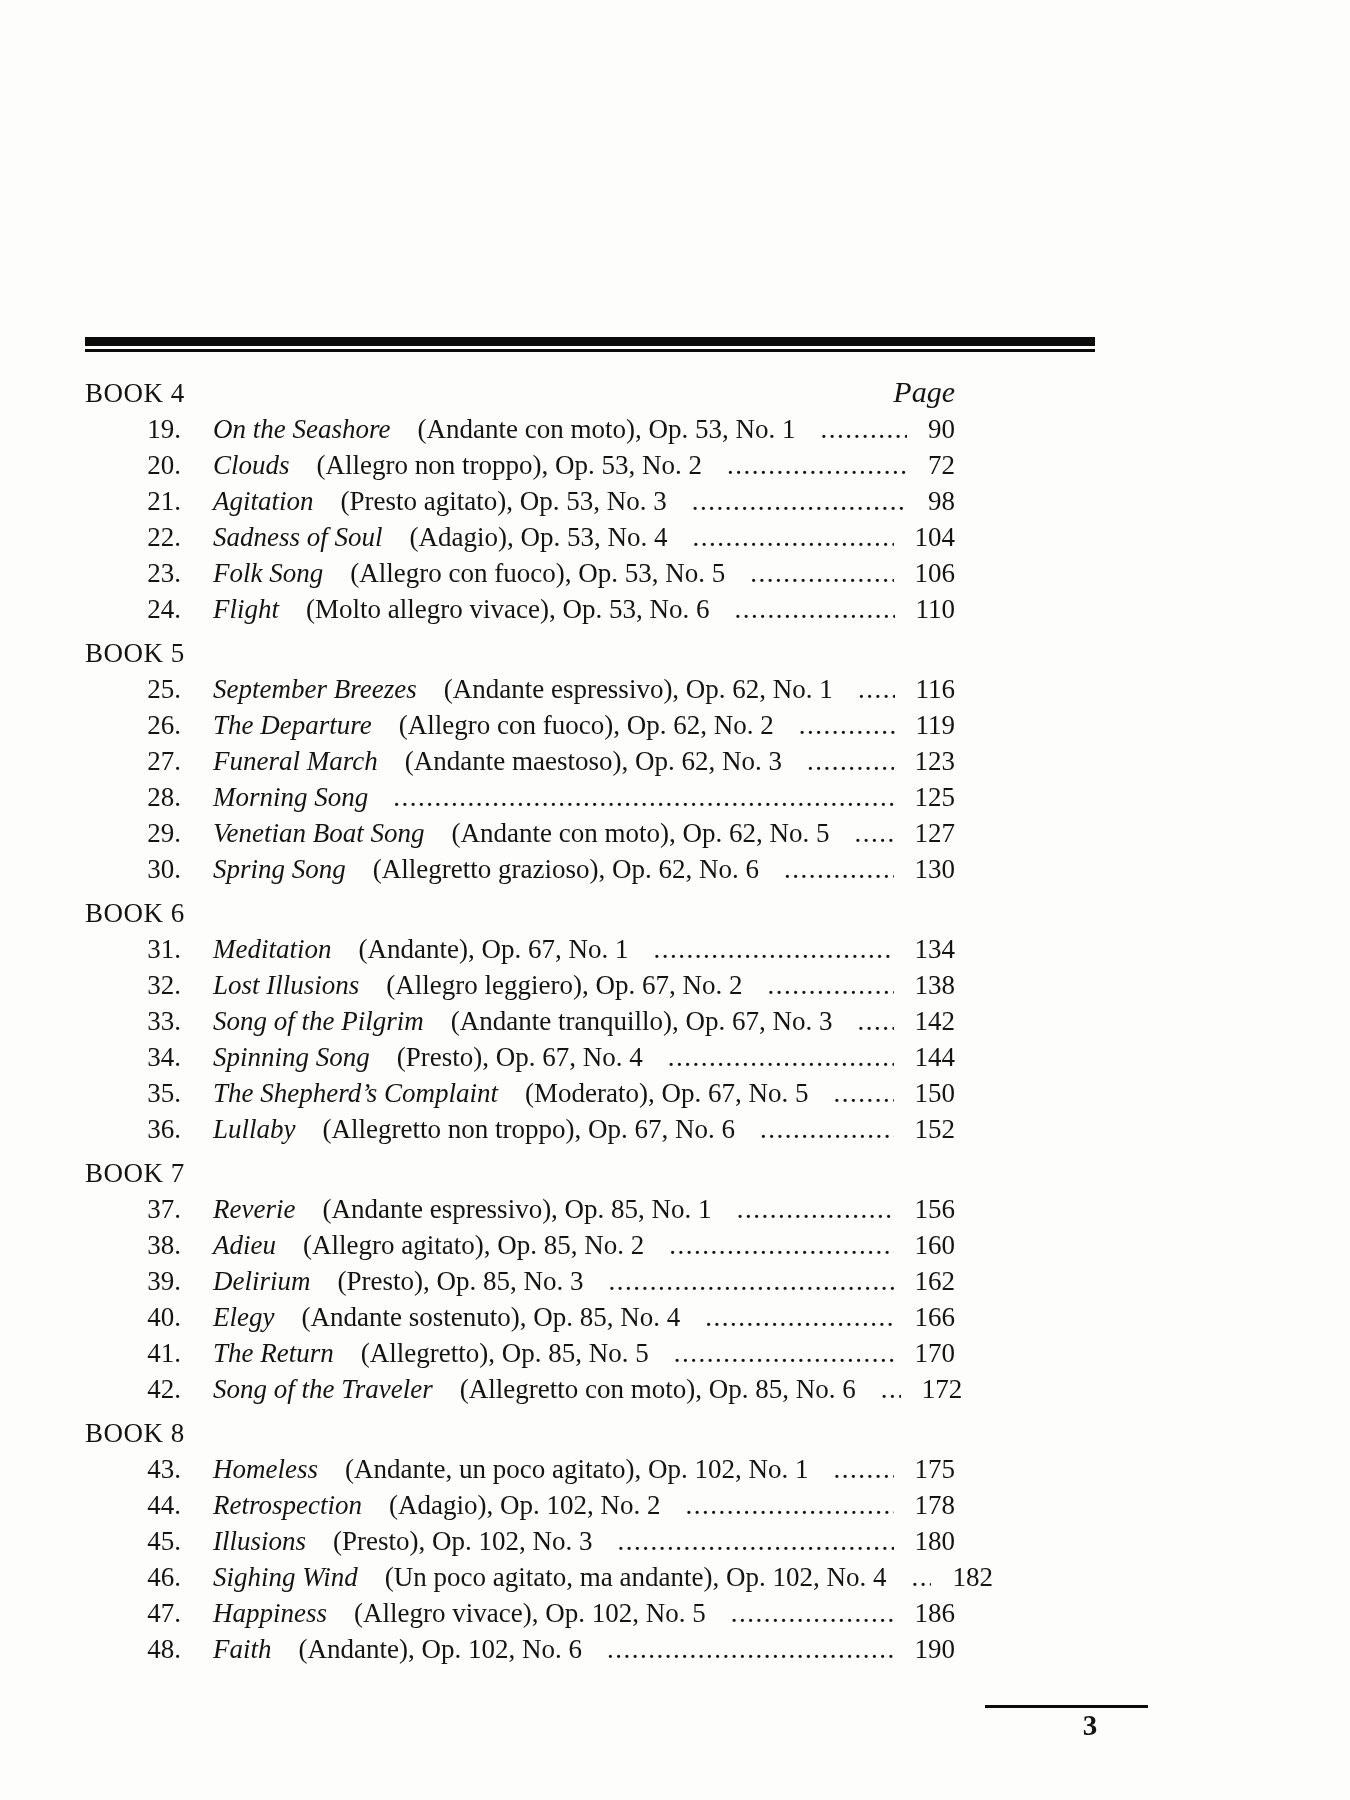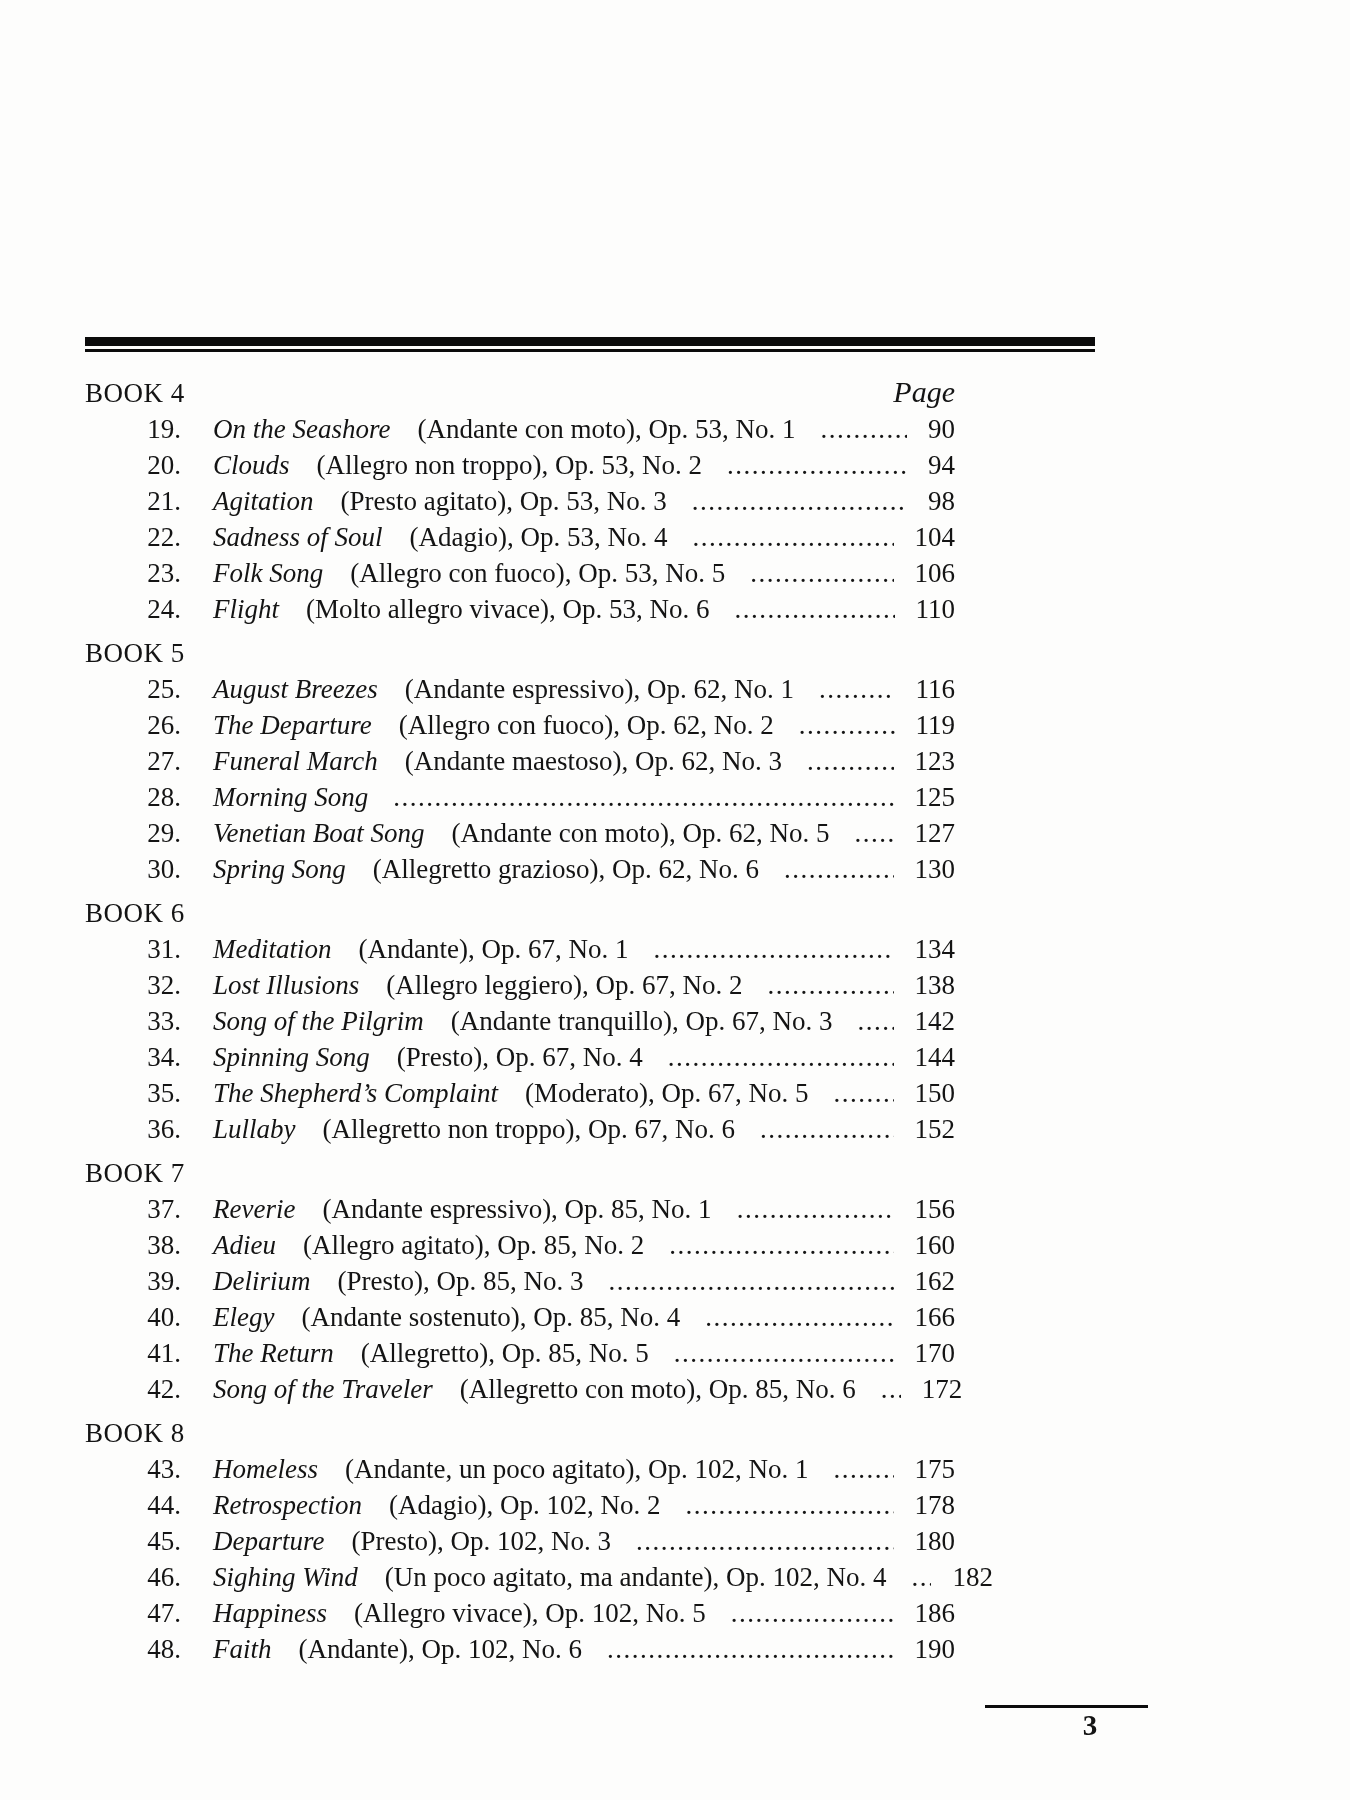--- a/index.html
+++ b/index.html
@@ -104,21 +104,21 @@
           <span class="title">On the Seashore</span>
           <span class="tempo">(Andante con moto), Op. 53, No. 1</span>
           <span class="leader">................................................................................................................................................................</span>
           <span class="pgnum">90</span>
         </div>
         <div class="row entry">
           <span class="num">20.</span>
           <span class="title">Clouds</span>
           <span class="tempo">(Allegro non troppo), Op. 53, No. 2</span>
           <span class="leader">................................................................................................................................................................</span>
-          <span class="pgnum">94</span>
+          <span class="pgnum">72</span>
         </div>
         <div class="row entry">
           <span class="num">21.</span>
           <span class="title">Agitation</span>
           <span class="tempo">(Presto agitato), Op. 53, No. 3</span>
           <span class="leader">................................................................................................................................................................</span>
           <span class="pgnum">98</span>
         </div>
         <div class="row entry">
           <span class="num">22.</span>
@@ -139,21 +139,21 @@
           <span class="title">Flight</span>
           <span class="tempo">(Molto allegro vivace), Op. 53, No. 6</span>
           <span class="leader">................................................................................................................................................................</span>
           <span class="pgnum">110</span>
         </div>
         <div class="row book-header">
           <span class="book-title">BOOK 5</span>
         </div>
         <div class="row entry">
           <span class="num">25.</span>
-          <span class="title">August Breezes</span>
+          <span class="title">September Breezes</span>
           <span class="tempo">(Andante espressivo), Op. 62, No. 1</span>
           <span class="leader">................................................................................................................................................................</span>
           <span class="pgnum">116</span>
         </div>
         <div class="row entry">
           <span class="num">26.</span>
           <span class="title">The Departure</span>
           <span class="tempo">(Allegro con fuoco), Op. 62, No. 2</span>
           <span class="leader">................................................................................................................................................................</span>
           <span class="pgnum">119</span>
@@ -287,21 +287,21 @@
         </div>
         <div class="row entry">
           <span class="num">44.</span>
           <span class="title">Retrospection</span>
           <span class="tempo">(Adagio), Op. 102, No. 2</span>
           <span class="leader">................................................................................................................................................................</span>
           <span class="pgnum">178</span>
         </div>
         <div class="row entry">
           <span class="num">45.</span>
-          <span class="title">Departure</span>
+          <span class="title">Illusions</span>
           <span class="tempo">(Presto), Op. 102, No. 3</span>
           <span class="leader">................................................................................................................................................................</span>
           <span class="pgnum">180</span>
         </div>
         <div class="row entry">
           <span class="num">46.</span>
           <span class="title">Sighing Wind</span>
           <span class="tempo">(Un poco agitato, ma andante), Op. 102, No. 4</span>
           <span class="leader">................................................................................................................................................................</span>
           <span class="pgnum">182</span>

